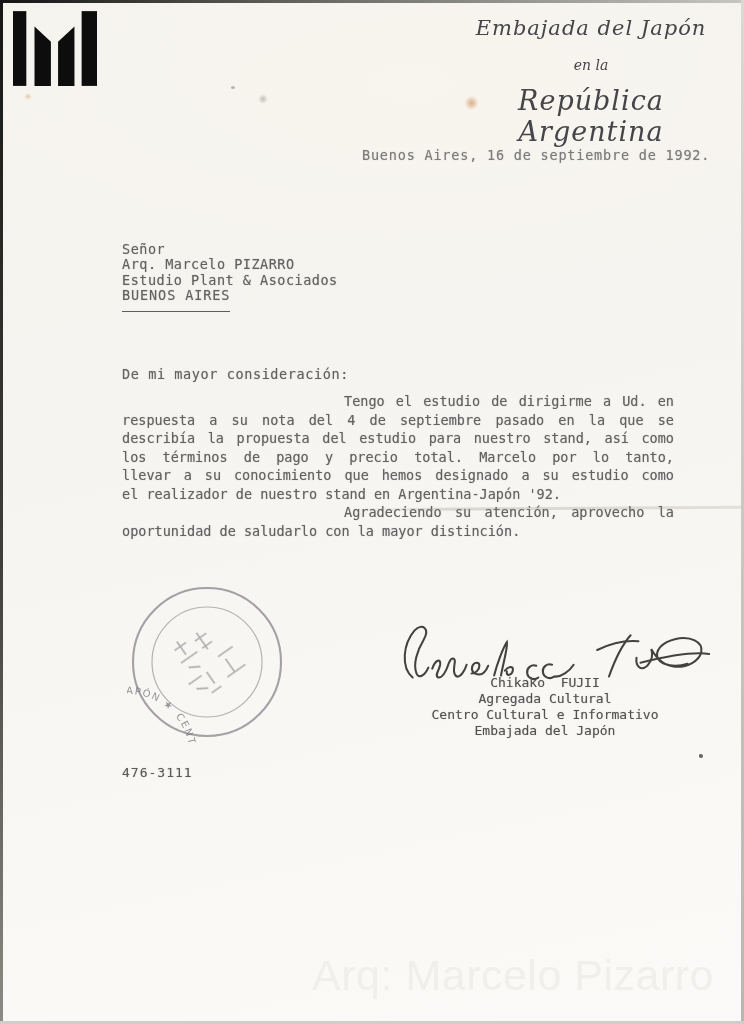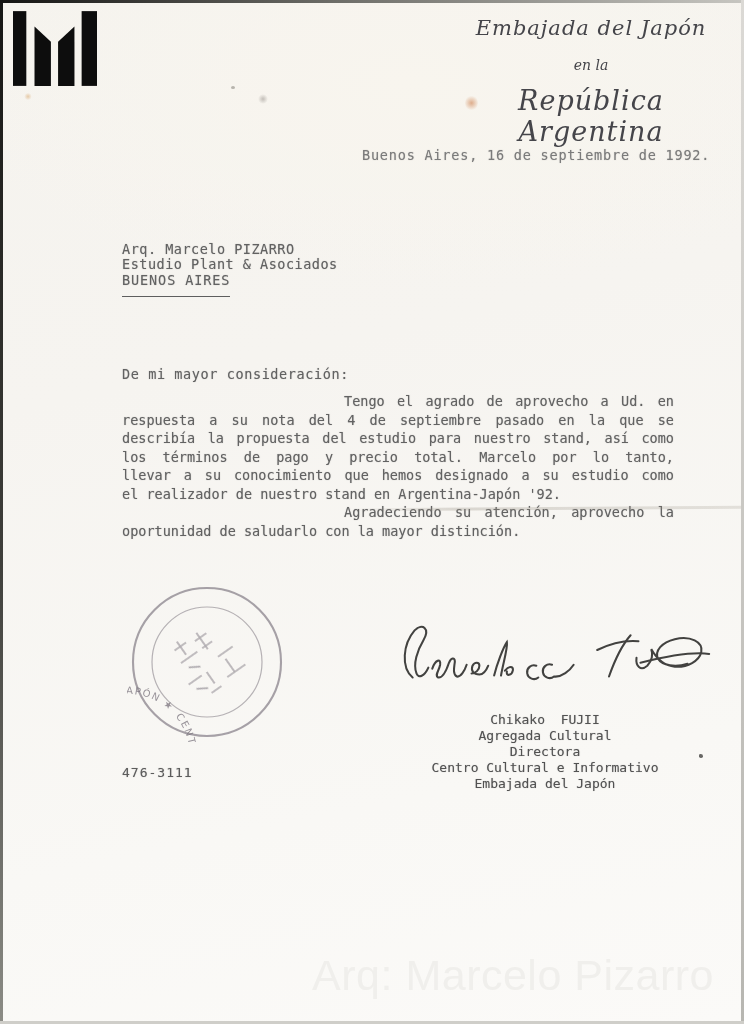--- a/index.html
+++ b/index.html
@@ -38,21 +38,21 @@
   .lline{text-align:left;}
   
   .crease{position:absolute;left:356px;top:507px;width:388px;height:3px;
     background:linear-gradient(90deg,rgba(150,143,130,0) 0%,rgba(150,143,130,.30) 25%,rgba(150,143,130,.22) 100%);
     transform:rotate(-.35deg);}
   
   .stamp{position:absolute;left:127px;top:582px;opacity:.85;}
   .sig{position:absolute;left:393px;top:616px;}
   .sigblock{position:absolute;left:377px;top:675px;width:336px;text-align:center;
     font-size:13px;line-height:16px;color:#525252;text-shadow:0 0 1px rgba(90,90,90,.45);}
-  .sigblock .nm{white-space:pre;margin-top:37px;}
+  .sigblock .nm{white-space:pre;}
   .phone{position:absolute;left:122px;top:765px;font-size:13px;letter-spacing:1px;color:#5c5c5c;text-shadow:0 0 1px rgba(95,95,95,.5);}
   
   .stain{position:absolute;border-radius:50%;}
   .stain-rust{left:465px;top:95px;width:13px;height:16px;background:radial-gradient(circle,rgba(200,114,58,.55),rgba(200,114,58,0) 70%);}
   .stain-gray{left:258px;top:94px;width:10px;height:10px;background:radial-gradient(circle,rgba(130,124,118,.45),rgba(130,124,118,0) 70%);}
   .stain-dot{left:231px;top:86px;width:4px;height:3px;background:rgba(120,115,108,.5);}
   .stain-warm{left:24px;top:93px;width:8px;height:7px;background:radial-gradient(circle,rgba(214,160,96,.5),rgba(214,160,96,0) 70%);}
   .speck{left:699px;top:754px;width:4px;height:4px;background:rgba(55,55,52,.75);border-radius:40% 60% 50% 50%;}
   
   .watermark{position:absolute;right:30px;bottom:24px;font-family:"Liberation Sans","DejaVu Sans",sans-serif;
@@ -85,29 +85,30 @@
 
   <div class="stain stain-rust"></div>
   <div class="stain stain-gray"></div>
   <div class="stain stain-dot"></div>
   <div class="stain stain-warm"></div>
   <div class="stain speck"></div>
 
   <div class="date">Buenos Aires, 16 de septiembre de 1992.</div>
 
   <div class="recipient typed">
+    <div>Señor</div>
     <div>Arq. Marcelo PIZARRO</div>
     <div>Estudio Plant &amp; Asociados</div>
     <div><span class="uline">BUENOS AIRES</span></div>
   </div>
 
   <div class="salutation typed">De mi mayor consideración:</div>
 
   <div class="para p1 typed">
-    <div class="jline indent">Tengo el agrado de aprovecho a Ud. en</div>
+    <div class="jline indent">Tengo el estudio de dirigirme a Ud. en</div>
     <div class="jline">respuesta a su nota del 4 de septiembre pasado en la que se</div>
     <div class="jline">describía la propuesta del estudio para nuestro stand, así como</div>
     <div class="jline">los términos de pago y precio total.  Marcelo por lo tanto,</div>
     <div class="jline">llevar a su conocimiento que hemos designado a su estudio como</div>
     <div class="lline">el realizador de nuestro stand en Argentina-Japón '92.</div>
   </div>
 
   <div class="para p2 typed">
     <div class="jline indent">Agradeciendo su atención, aprovecho la</div>
     <div class="lline">oportunidad de saludarlo con la mayor distinción.</div>
@@ -145,21 +146,20 @@
       <path d="M220,61 C226,44 234,28 242,19"></path>
       <path d="M208,34 C222,27 238,24 250,25"></path>
       <path d="M248,42 C247,50 252,56 259,50 C264,45 265,38 263,33 C268,42 276,50 287,51 C300,52 312,45 314,36 C316,26 303,19 287,23 C274,26 266,35 270,43 C274,50 288,52 300,48"></path>
       <path d="M252,47 C280,40 308,36 322,38"></path>
     </g>
   </svg>
 
   <div class="sigblock">
     <div class="nm">Chikako  FUJII</div>
     <div>Agregada Cultural</div>
-    <div>Directora</div>
     <div>Centro Cultural e Informativo</div>
     <div>Embajada del Japón</div>
   </div>
 
   <div class="phone">476-3111</div>
 
   <div class="watermark">Arq: Marcelo Pizarro</div>
 
 </div>
 

